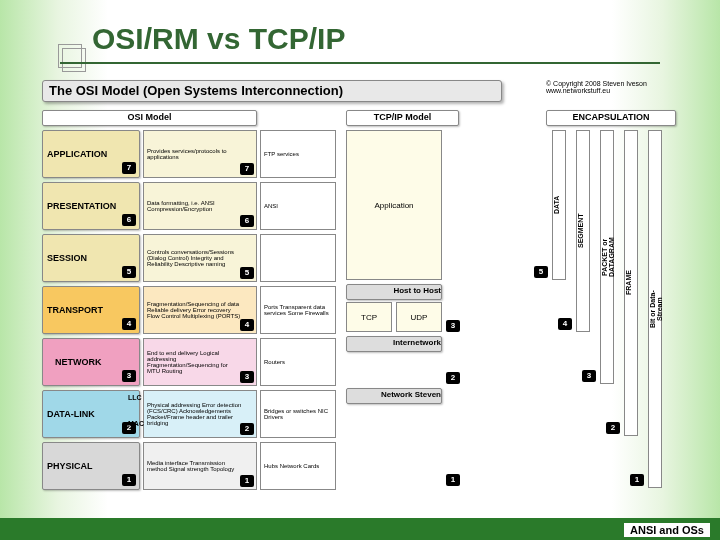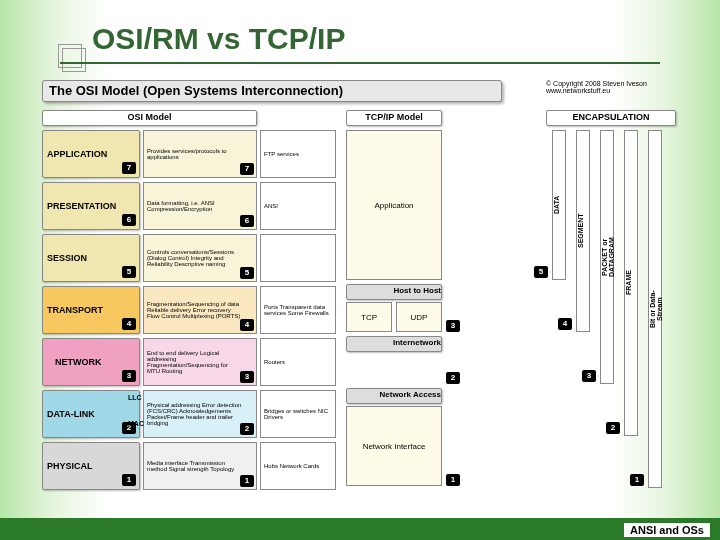--- a/index.html
+++ b/index.html
@@ -35,21 +35,21 @@
   <div class="corner-sq2"></div>
   <div class="title">OSI/RM vs TCP/IP</div>
   <div class="title-line"></div>
 
   <div class="diagram">
     <div class="main-title">The OSI Model (Open Systems Interconnection)</div>
     <div class="copyright" style="white-space:pre-line;">© Copyright 2008 Steven Iveson
 www.networkstuff.eu</div>
 
     <div class="col-head" style="top:30px;left:0;width:215px;">OSI Model</div>
-    <div class="col-head" style="top:30px;left:304px;width:96px;">TCP/IP Model</div>
+    <div class="col-head" style="top:30px;left:304px;width:113px;">TCP/IP Model</div>
     <div class="col-head" style="top:30px;left:504px;width:130px;">ENCAPSULATION</div>
 
     <div id="osi-rows">
         <div class="osi-layer" style="top:50px;background:#f0e6b0;">APPLICATION<div class="osi-num">7</div></div>
     <div class="osi-desc" style="top:50px;background:#f8f4d8;">Provides services/protocols to applications<div class="osi-num">7</div></div>
     <div class="ex-col" style="top:50px;">FTP services</div>
         <div class="osi-layer" style="top:102px;background:#f0e6b0;">PRESENTATION<div class="osi-num">6</div></div>
     <div class="osi-desc" style="top:102px;background:#f8f4d8;">Data formatting, i.e. ANSI Compression/Encryption<div class="osi-num">6</div></div>
     <div class="ex-col" style="top:102px;">ANSI</div>
         <div class="osi-layer" style="top:154px;background:#f0e6b0;">SESSION<div class="osi-num">5</div></div>
@@ -72,22 +72,21 @@
     <div class="llc-mac" style="top:314px;">LLC</div>
     <div class="llc-mac" style="top:340px;">MAC</div>
 
     <div class="tcp-box" style="top:50px;height:150px;">Application</div>
     <div class="tcp-head" style="top:204px;">Host to Host</div>
     <div class="tcp-box" style="top:222px;left:304px;width:46px;height:30px;">TCP</div>
     <div class="tcp-box" style="top:222px;left:354px;width:46px;height:30px;">UDP</div>
     <div class="tcp-num" style="top:240px;left:404px;">3</div>
     <div class="tcp-head" style="top:256px;">Internetwork</div>
     <div class="tcp-num" style="top:292px;left:404px;">2</div>
-    <div class="tcp-head" style="top:308px;">Network Access</div>
-    <div class="tcp-box" style="top:326px;height:80px;">Network Interface</div>
+    <div class="tcp-head" style="top:308px;">Network Steven</div>
     <div class="tcp-num" style="top:394px;left:404px;">1</div>
 
     <div id="enc-boxes">
         <div class="enc-box" style="top:50px;left:510px;height:150px;"></div>
     <div class="enc-label" style="top:95px;left:511px;height:60px;">DATA</div>
     <div class="enc-num" style="top:186px;left:492px;">5</div>
         <div class="enc-box" style="top:50px;left:534px;height:202px;"></div>
     <div class="enc-label" style="top:121px;left:535px;height:60px;">SEGMENT</div>
     <div class="enc-num" style="top:238px;left:516px;">4</div>
         <div class="enc-box" style="top:50px;left:558px;height:254px;"></div>

